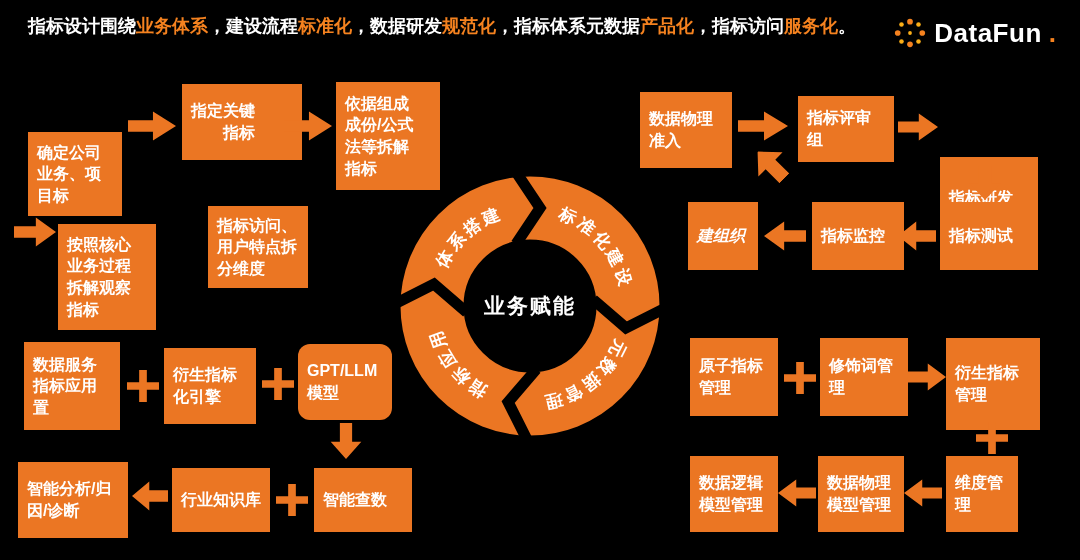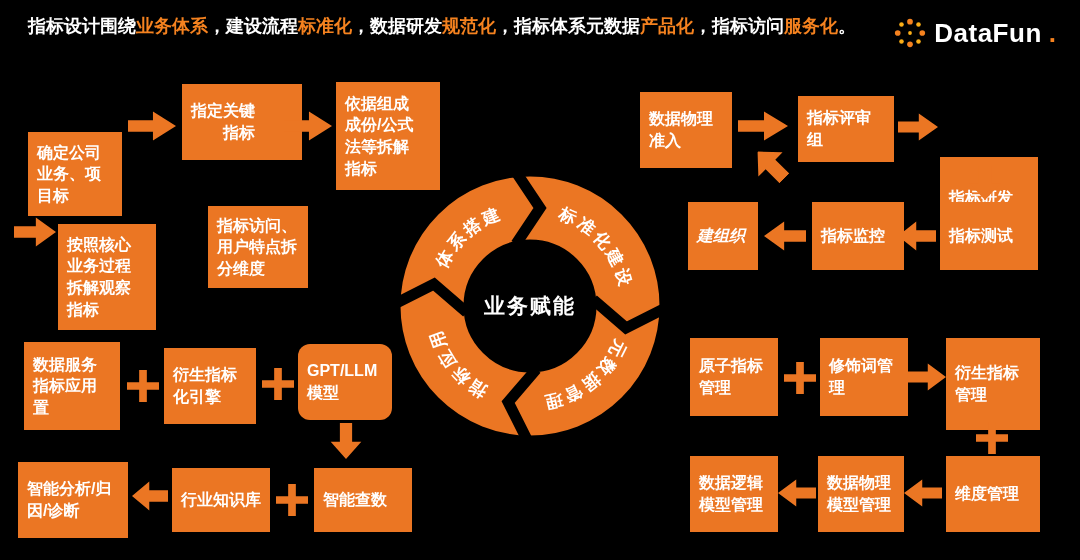--- a/index.html
+++ b/index.html
@@ -134,21 +134,21 @@
   <div class="box" style="left:690px;top:338px;width:88px;height:78px;font-family:Liberation Serif, serif;">原子指标
 管理</div>
   <div class="plus" style="left:784px;top:362px;width:32px;height:32px;"></div>
   <div class="box" style="left:820px;top:338px;width:88px;height:78px;">修饰词管
 理</div>
   <div class="arrow" style="left:908px;top:362px;width:38px;height:30px;"></div>
   <div class="box" style="left:946px;top:338px;width:94px;height:92px;">衍生指标
 管理</div>
   <div class="plus" style="left:976px;top:422px;width:32px;height:32px;"></div>
 
-  <div class="box" style="left:946px;top:456px;width:94px;height:76px;">维度管理</div>
+  <div class="box" style="left:946px;top:456px;width:72px;height:76px;">维度管理</div>
   <div class="arrow rot180" style="left:904px;top:478px;width:38px;height:30px;"></div>
   <div class="box" style="left:818px;top:456px;width:86px;height:76px;">数据物理
 模型管理</div>
   <div class="arrow rot180" style="left:778px;top:478px;width:38px;height:30px;"></div>
   <div class="box" style="left:690px;top:456px;width:88px;height:76px;">数据逻辑
 模型管理</div>
 
 </div>
 
 </body></html>

